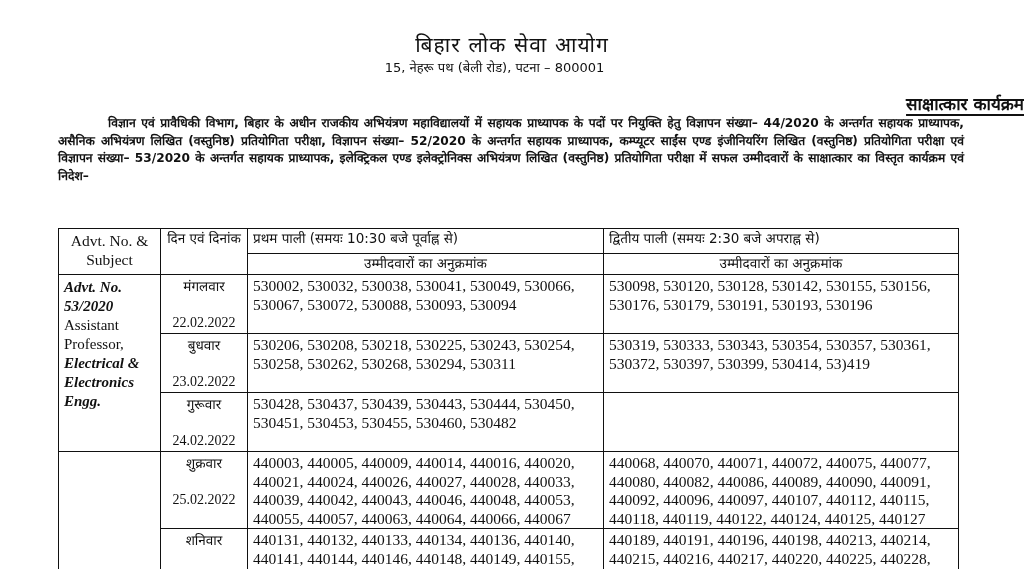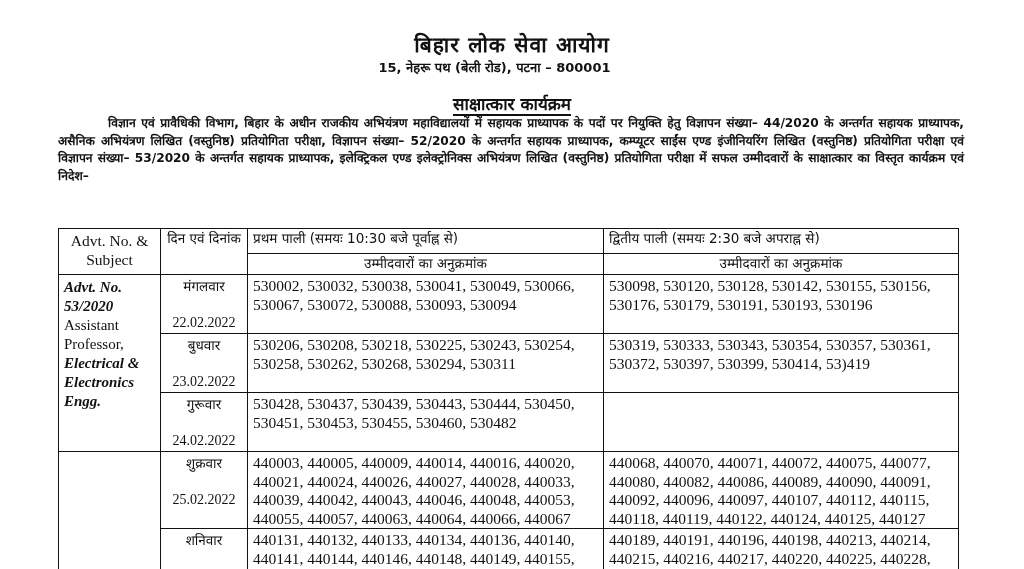--- a/index.html
+++ b/index.html
@@ -2,29 +2,28 @@
 <html><head>
   <meta charset="utf-8">
   <style>
     html, body { margin: 0; padding: 0; background: #ffffff; }
     body {
       width: 1024px; height: 569px; overflow: hidden; position: relative;
       font-family: "DejaVu Sans", "Liberation Sans", sans-serif; color: #111;
     }
     .org-title {
       position: absolute; top: 30px; left: 0; width: 1024px; text-align: center;
-      font-size: 21px; font-weight: bold; letter-spacing: 1px;
+      font-size: 21px; font-weight: normal; letter-spacing: 1px;
     }
     .org-address {
       position: absolute; top: 58px; left: 0; width: 989px; text-align: center;
       font-size: 13px;
-      font-weight: bold;
     }
     .section-title {
-      position: absolute; top: 92px; left: 0; width: 1024px; text-align: center;
+      position: absolute; top: 92px; left: 0; width: 1024px; text-align: right;
       font-size: 17px; font-weight: bold;
     }
     .section-title span { text-decoration: underline; text-underline-offset: 4px; text-decoration-thickness: 2px; }
     .intro {
       position: absolute; top: 115px; left: 58px; width: 906px;
       font-size: 12.2px; font-weight: bold; line-height: 17.6px;
       text-align: justify; text-indent: 50px;
     }
     table.schedule {
       position: absolute; top: 228px; left: 58px; width: 900px;

